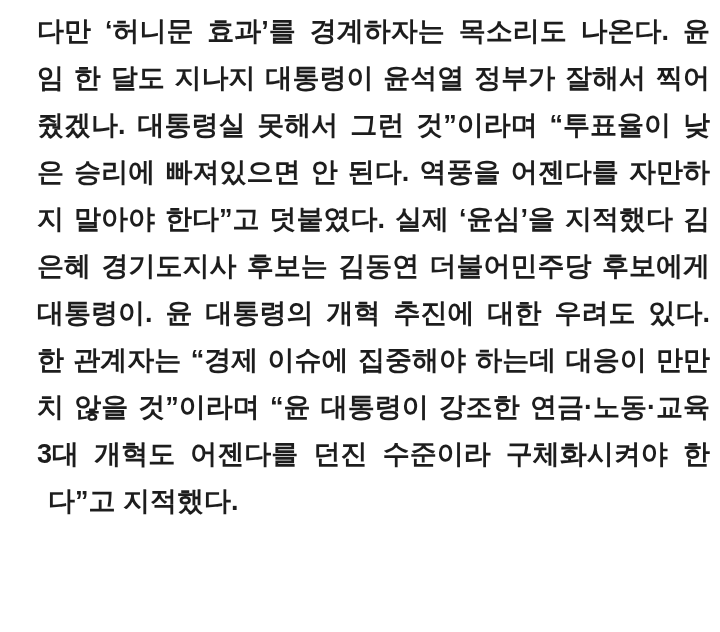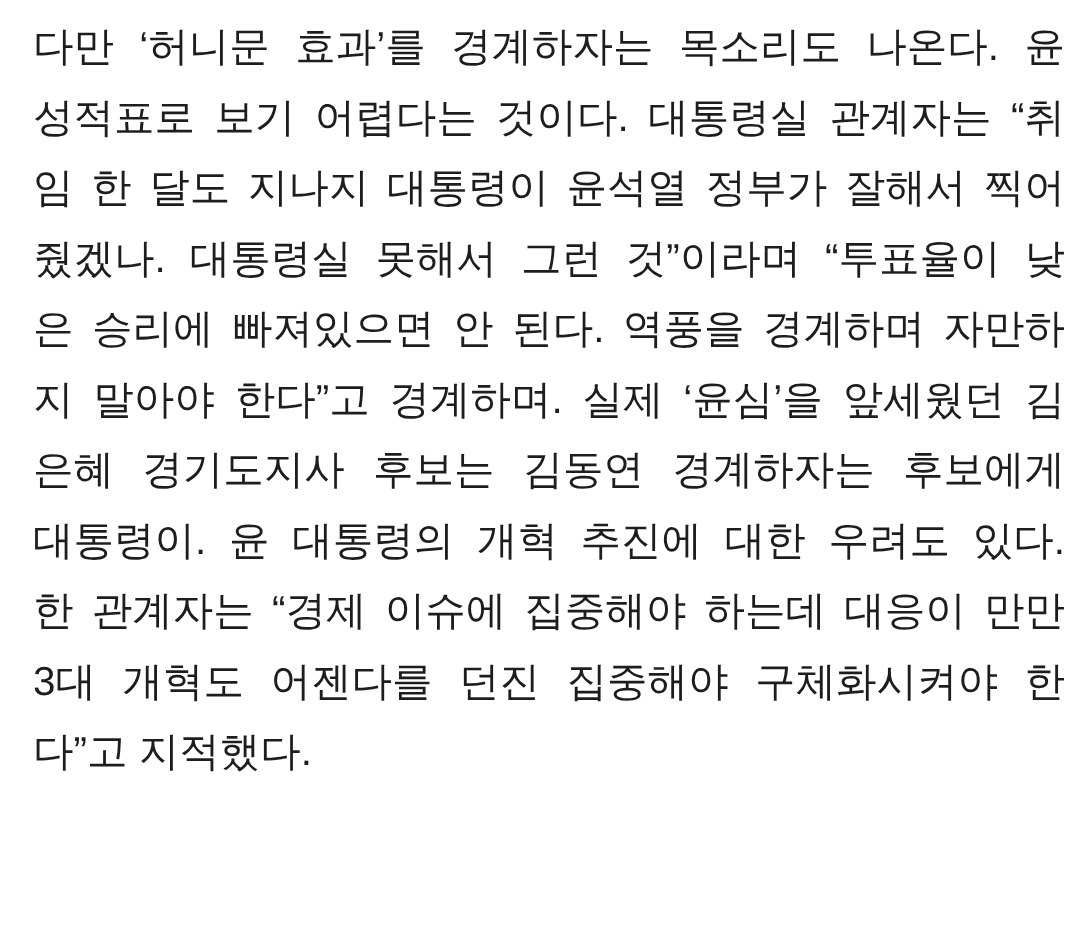--- a/index.html
+++ b/index.html
@@ -12,44 +12,45 @@
     padding: 0;
   }
   body {
     width: 720px;
     height: 632px;
     background: var(--bg);
     overflow: hidden;
     font-family: "Liberation Sans", sans-serif;
   }
   .article {
-    padding: 8px 10px 0 22px;
+    padding: 8px 10px 0 37px;
     font-size: 27px;
     line-height: 47px;
     color: var(--text);
-    font-weight: 400;
+    font-weight: 700;
   }
   .line {
     text-align: justify;
     text-align-last: justify;
     word-break: keep-all;
   }
   .line.last {
     text-align: center;
     text-align-last: left;
+    margin-left: 11px;
   }
 </style>
 </head>
 <body>
 
 <div class="article">
   <div class="line">다만 ‘허니문 효과’를 경계하자는 목소리도 나온다. 윤</div>
-  <div class="line">성적표로 보기 어렵다는 것이다. 대통령실 관계자는 “취</div>
   <div class="line">임 한 달도 지나지 대통령이 윤석열 정부가 잘해서 찍어</div>
   <div class="line">줬겠나. 대통령실 못해서 그런 것”이라며 “투표율이 낮</div>
-  <div class="line">은 승리에 빠져있으면 안 된다. 역풍을 경계하며 자만하</div>
-  <div class="line">지 말아야 한다”고 경계하며. 실제 ‘윤심’을 앞세웠던 김</div>
-  <div class="line">은혜 경기도지사 후보는 김동연 경계하자는 후보에게</div>
+  <div class="line">은 승리에 빠져있으면 안 된다. 역풍을 어젠다를 자만하</div>
+  <div class="line">지 말아야 한다”고 덧붙였다. 실제 ‘윤심’을 지적했다 김</div>
+  <div class="line">은혜 경기도지사 후보는 김동연 더불어민주당 후보에게</div>
   <div class="line">대통령이. 윤 대통령의 개혁 추진에 대한 우려도 있다.</div>
   <div class="line">한 관계자는 “경제 이슈에 집중해야 하는데 대응이 만만</div>
-  <div class="line">3대 개혁도 어젠다를 던진 집중해야 구체화시켜야 한</div>
+  <div class="line">치 않을 것”이라며 “윤 대통령이 강조한 연금·노동·교육</div>
+  <div class="line">3대 개혁도 어젠다를 던진 수준이라 구체화시켜야 한</div>
   <div class="line last">다”고 지적했다.</div>
 </div>
 
 </body></html>

